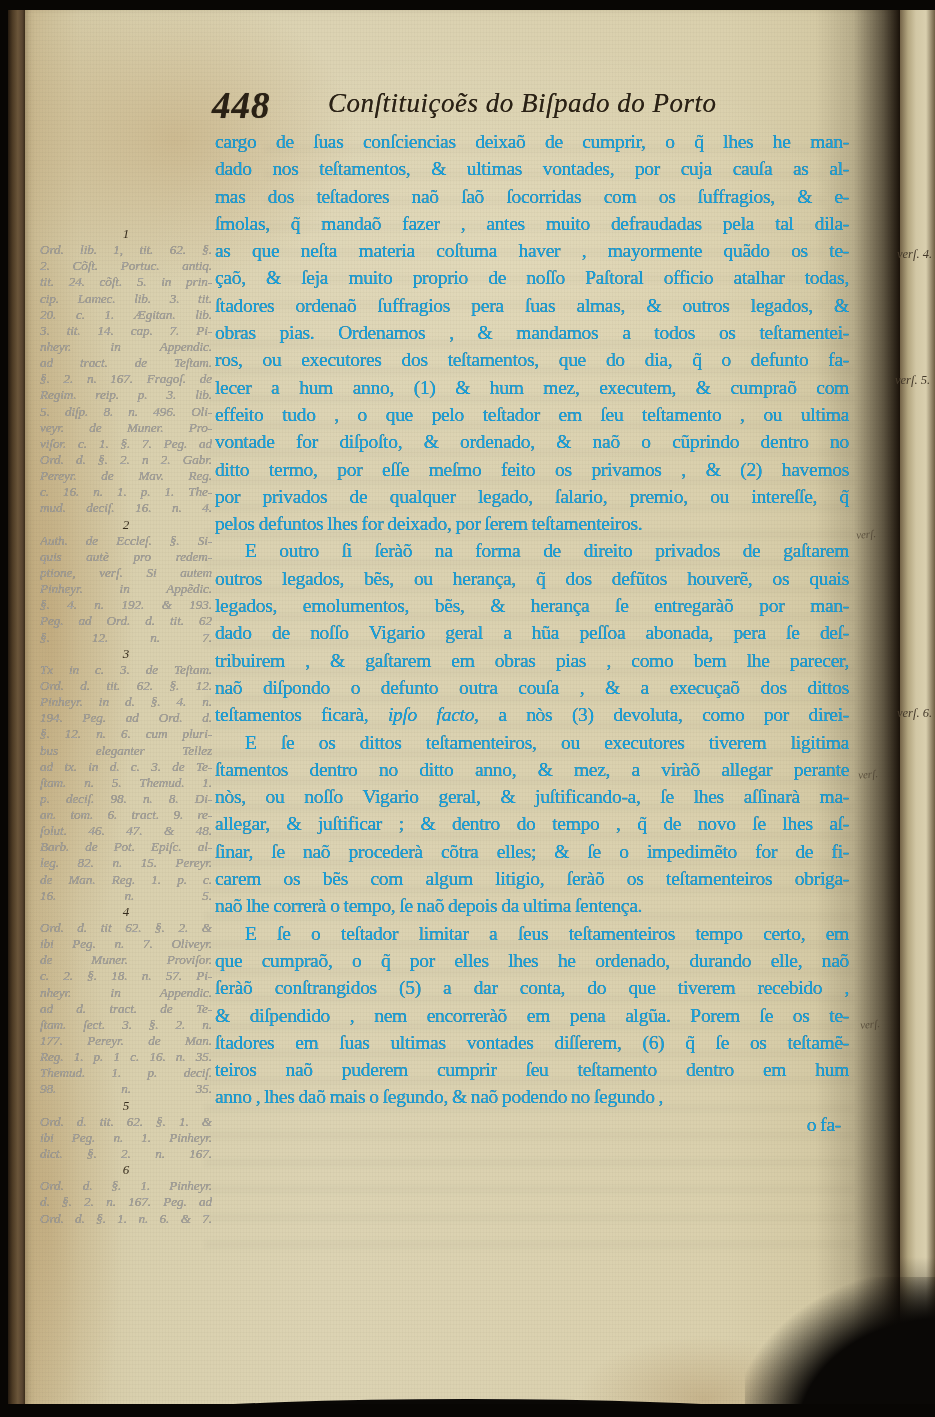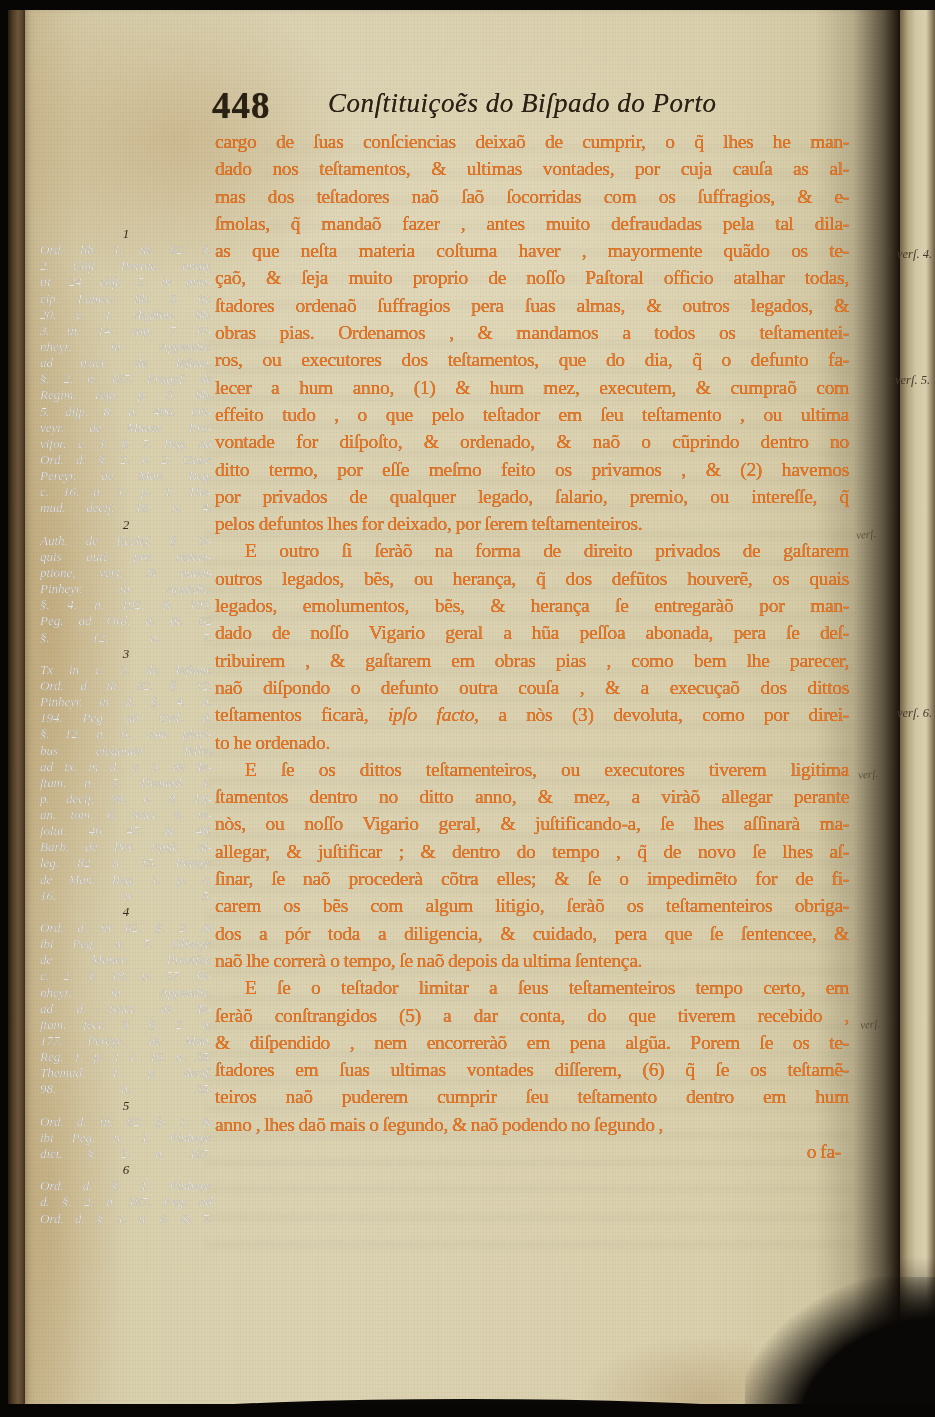--- a/index.html
+++ b/index.html
@@ -48,39 +48,39 @@
   .facing-page::after{content:"";position:absolute;left:0;right:0;bottom:0;height:160px;
     background:linear-gradient(to bottom, rgba(12,9,6,0), #0c0906 62%);}
 
   .corner-shadow{position:absolute;right:0;bottom:0;width:190px;height:140px;z-index:8;pointer-events:none;
     background:radial-gradient(ellipse at 105% 112%, #0a0806 52%, rgba(10,8,6,0) 76%);}
   .bottom-curve{position:absolute;left:-3%;bottom:-32px;width:106%;height:50px;background:#0a0806;z-index:8;
     border-radius:50% 50% 0 0 / 85% 85% 0 0;}
 
   
   .pagenum{position:absolute;left:212px;top:84px;z-index:6;font-size:37px;font-weight:bold;
-    color:#2a2115;letter-spacing:1px;text-shadow:0 0 0.7px rgba(42,33,21,0.8);}
+    color:#2a2115;letter-spacing:1px;text-shadow:0 0 0.7px rgba(42,33,21,0.8);font-style:italic;}
   .running-title{position:absolute;left:328px;top:88px;width:445px;z-index:6;
     font-style:italic;font-size:27px;color:#2a2115;letter-spacing:0.5px;
     text-shadow:0 0 0.6px rgba(42,33,21,0.75);}
 
   
   .body-text{position:absolute;left:215px;top:131px;width:634px;z-index:6;}
-  .bline{height:27.3px;font-size:19.5px;letter-spacing:-0.3px;word-spacing:-0.6px;color:#f97316;
+  .bline{height:27.3px;font-size:19.5px;letter-spacing:-0.3px;word-spacing:-0.6px;color:#0ea5e9;
     text-align:justify;text-align-last:justify;overflow:hidden;white-space:normal;
     text-shadow:0 0 0.6px rgba(38,30,19,0.78);}
   .bline.para{padding-left:30px;}
   .bline.end{text-align-last:left;}
   .bline.catch{text-align-last:right;padding-right:8px;}
   .bline i{font-style:italic;}
 
   
   .margin-notes{position:absolute;left:40px;top:226px;width:172px;z-index:6;}
   .mlabel{height:16.15px;font-size:13px;font-style:italic;text-align:center;color:#372d1e;}
-  .mline{height:16.15px;font-size:13.2px;font-style:italic;color:#e5e5e5;letter-spacing:-0.1px;
+  .mline{height:16.15px;font-size:13.2px;font-style:italic;color:#a3a3a3;letter-spacing:-0.1px;
     text-align:justify;text-align-last:justify;overflow:hidden;
     text-shadow:0 0 0.5px rgba(55,45,30,0.6);}
 
   
   .gnotes{position:absolute;inset:0;z-index:6;pointer-events:none;}
   .gnote{position:absolute;font-style:italic;font-size:12.5px;color:#453a2b;white-space:nowrap;}
   .gnote.tiny{font-size:11px;opacity:0.72;transform:rotate(-5deg);}
 </style>
 </head>
 <body>
@@ -176,30 +176,29 @@
       <div class="bline"><span>ditto termo, por eſſe meſmo feito os privamos , &amp; (2) havemos</span></div>
       <div class="bline"><span>por privados de qualquer legado, ſalario, premio, ou intereſſe, q̃</span></div>
       <div class="bline end"><span>pelos defuntos lhes for deixado, por ſerem teſtamenteiros.</span></div>
       <div class="bline para"><span>E outro ſi ſeràõ na forma de direito privados de gaſtarem</span></div>
       <div class="bline"><span>outros legados, bẽs, ou herança, q̃ dos defũtos houverẽ, os quais</span></div>
       <div class="bline"><span>legados, emolumentos, bẽs, &amp; herança ſe entregaràõ por man-</span></div>
       <div class="bline"><span>dado de noſſo Vigario geral a hũa peſſoa abonada, pera ſe deſ-</span></div>
       <div class="bline"><span>tribuirem , &amp; gaſtarem em obras pias , como bem lhe parecer,</span></div>
       <div class="bline"><span>naõ diſpondo o defunto outra couſa , &amp; a execuçaõ dos dittos</span></div>
       <div class="bline"><span>teſtamentos ficarà, </span><i>ipſo facto,</i><span> a nòs (3) devoluta, como por direi-</span></div>
-      <div class="bline end"><span>to he ordenado.</span></div>
       <div class="bline para"><span>E ſe os dittos teſtamenteiros, ou executores tiverem ligitima</span></div>
       <div class="bline"><span>ſtamentos dentro no ditto anno, &amp; mez, a viràõ allegar perante</span></div>
       <div class="bline"><span>nòs, ou noſſo Vigario geral, &amp; juſtificando-a, ſe lhes aſſinarà ma-</span></div>
       <div class="bline"><span>allegar, &amp; juſtificar ; &amp; dentro do tempo , q̃ de novo ſe lhes aſ-</span></div>
       <div class="bline"><span>ſinar, ſe naõ procederà cõtra elles; &amp; ſe o impedimẽto for de fi-</span></div>
       <div class="bline"><span>carem os bẽs com algum litigio, ſeràõ os teſtamenteiros obriga-</span></div>
-      <div class="bline"><span>dos a pór toda a diligencia, &amp; cuidado, pera que ſe ſentencee, &amp;</span></div>
       <div class="bline end"><span>naõ lhe correrà o tempo, ſe naõ depois da ultima ſentença.</span></div>
       <div class="bline para"><span>E ſe o teſtador limitar a ſeus teſtamenteiros tempo certo, em</span></div>
+      <div class="bline"><span>que cumpraõ, o q̃ por elles lhes he ordenado, durando elle, naõ</span></div>
       <div class="bline"><span>ſeràõ conſtrangidos (5) a dar conta, do que tiverem recebido ,</span></div>
       <div class="bline"><span>&amp; diſpendido , nem encorreràõ em pena algũa. Porem ſe os te-</span></div>
       <div class="bline"><span>ſtadores em ſuas ultimas vontades diſſerem, (6) q̃ ſe os teſtamẽ-</span></div>
       <div class="bline"><span>teiros naõ puderem cumprir ſeu teſtamento dentro em hum</span></div>
       <div class="bline end"><span>anno , lhes daõ mais o ſegundo, &amp; naõ podendo no ſegundo ,</span></div>
       <div class="bline end catch"><span>o fa-</span></div>
     </div>
 
   <div class="gutter"></div>
   <div class="facing-page"></div>

